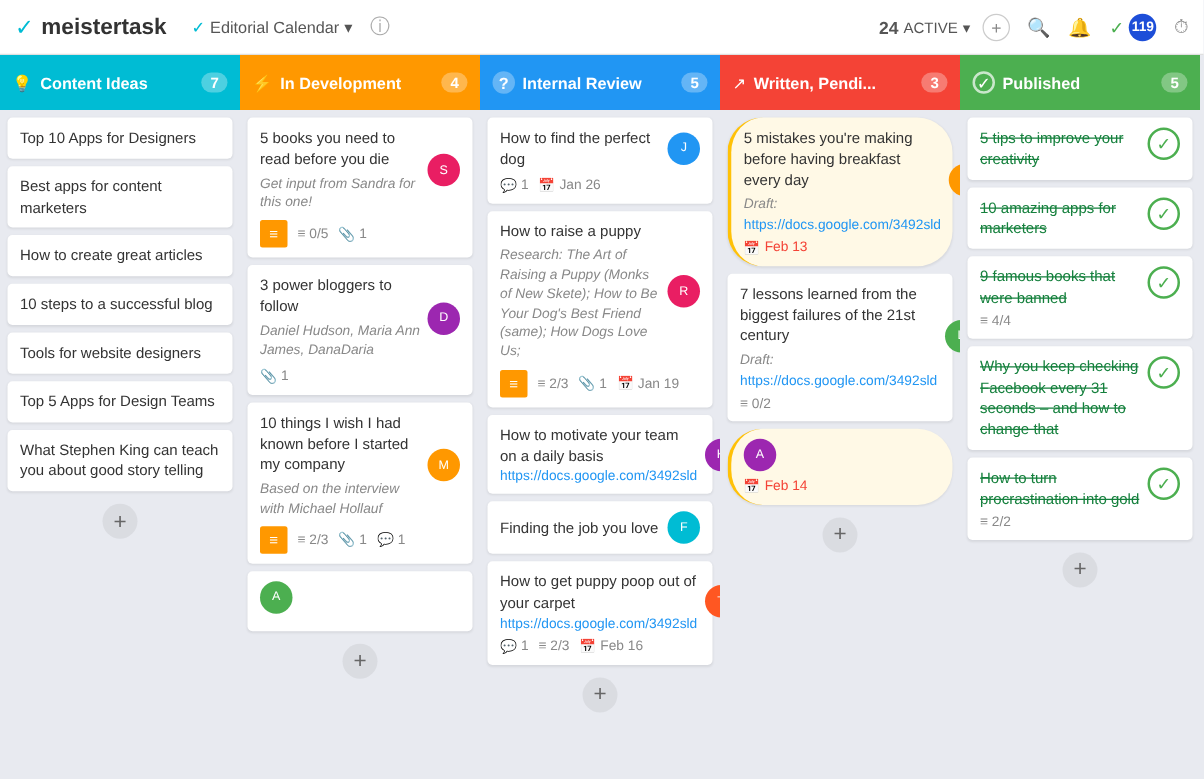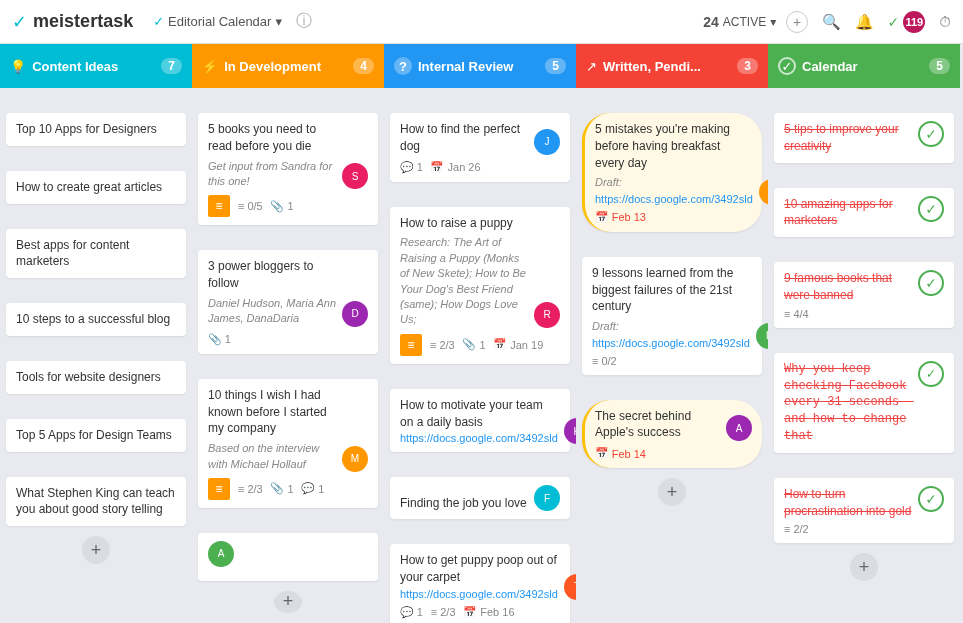--- a/index.html
+++ b/index.html
@@ -19,56 +19,56 @@
     .logo-check { color: #00bcd4; font-size: 18px; }
     .logo-text { font-size: 18px; font-weight: 600; color: #333; }
     .nav-project { display: flex; align-items: center; gap: 4px; font-size: 13px; color: #555; }
     .nav-project .check { color: #00bcd4; }
     .nav-info { margin-left: 4px; color: #aaa; }
     .nav-spacer { flex: 1; }
     .nav-active { display: flex; align-items: center; gap: 4px; font-size: 12px; color: #555; }
     .nav-active .count { font-weight: 700; font-size: 14px; }
     .nav-icons { display: flex; align-items: center; gap: 14px; color: #888; font-size: 16px; }
     .nav-badge { display: flex; align-items: center; gap: 4px; }
-    .badge-count { background: #be185d; color: #fff; border-radius: 50%; width: 22px; height: 22px; display: flex; align-items: center; justify-content: center; font-size: 11px; font-weight: 600; }
+    .badge-count { background: #1d4ed8; color: #fff; border-radius: 50%; width: 22px; height: 22px; display: flex; align-items: center; justify-content: center; font-size: 11px; font-weight: 600; }
 
     
     .board { display: flex; height: calc(623px - 44px); overflow-x: auto; padding: 0; }
 
     
     .column { min-width: 192px; width: 192px; display: flex; flex-direction: column; flex-shrink: 0; }
     .column-header { height: 44px; display: flex; align-items: center; padding: 0 10px; gap: 6px; }
     .column-header .col-icon { font-size: 14px; color: #fff; }
     .column-header .col-title { font-size: 13px; font-weight: 600; color: #fff; flex: 1; }
     .column-header .col-count { font-size: 12px; font-weight: 700; color: #fff; background: rgba(255,255,255,0.3); border-radius: 10px; padding: 1px 7px; }
 
     .col-content-ideas .column-header { background: #00bcd4; }
     .col-in-development .column-header { background: #ff9800; }
     .col-internal-review .column-header { background: #2196f3; }
     .col-written-pending .column-header { background: #f44336; }
     .col-published .column-header { background: #4caf50; }
 
     .column-body { background: #e8eaf0; flex: 1; overflow-y: auto; padding: 6px; display: flex; flex-direction: column; gap: 6px; }
 
     
-    .card { background: #fff; border-radius: 4px; padding: 8px 10px; box-shadow: 0 1px 2px rgba(0,0,0,0.08); cursor: pointer; margin-top: 19px; }
+    .card { background: #fff; border-radius: 4px; padding: 8px 10px; box-shadow: 0 1px 2px rgba(0,0,0,0.08); cursor: pointer; }
     .card-title { font-size: 12px; color: #333; line-height: 1.4; font-weight: 500; }
     .card-subtitle { font-size: 11px; color: #888; margin-top: 4px; line-height: 1.4; font-style: italic; }
     .card-link { font-size: 11px; color: #2196f3; margin-top: 2px; }
     .card-meta { display: flex; align-items: center; gap: 8px; margin-top: 6px; }
     .card-meta-item { display: flex; align-items: center; gap: 3px; font-size: 11px; color: #888; }
     .card-avatar { width: 26px; height: 26px; border-radius: 50%; background: #ccc; overflow: hidden; display: flex; align-items: center; justify-content: center; font-size: 10px; color: #fff; flex-shrink: 0; }
     .card-doc-icon { width: 22px; height: 22px; background: #ff9800; border-radius: 2px; display: flex; align-items: center; justify-content: center; font-size: 12px; color: #fff; }
-    .card-with-avatar { display: flex; align-items: flex-end; justify-content: space-between; gap: 6px; }
+    .card-with-avatar { display: flex; align-items: center; justify-content: space-between; gap: 6px; }
     .card-body-text { flex: 1; }
     .card-date { font-size: 11px; color: #888; display: flex; align-items: center; gap: 3px; }
     .card-date.red { color: #f44336; }
 
     
-    .card-strikethrough .card-title { text-decoration: line-through; color: #ef4444; }
+    .card-strikethrough .card-title { text-decoration: line-through; color: #15803d; }
     .card-check { width: 26px; height: 26px; border: 2px solid #4caf50; border-radius: 50%; display: flex; align-items: center; justify-content: center; color: #4caf50; font-size: 14px; flex-shrink: 0; }
 
     
     .card-yellow { background: #fff9e6; border-left: 3px solid #ffc107; border-radius: 28px; }
 
     
     .add-btn { display: flex; align-items: center; justify-content: center; background: rgba(0,0,0,0.06); border: none; border-radius: 50%; width: 28px; height: 28px; cursor: pointer; margin: 4px auto; color: #666; font-size: 18px; }
 
     
     .column-body::-webkit-scrollbar { width: 4px; }
@@ -114,24 +114,24 @@
       <div class="column-header">
     <span class="col-icon"><span style="font-size:13px;">💡</span></span>
     <span class="col-title">Content Ideas</span>
     <span class="col-count">7</span>
   </div>
       <div class="column-body">
         <div class="card">
           <div class="card-title">Top 10 Apps for Designers</div>
         </div>
         <div class="card">
+          <div class="card-title">Best apps for content marketers</div>
+        </div>
+        <div class="card">
           <div class="card-title">How to create great articles</div>
-        </div>
-        <div class="card">
-          <div class="card-title">Best apps for content marketers</div>
         </div>
         <div class="card">
           <div class="card-title">10 steps to a successful blog</div>
         </div>
         <div class="card">
           <div class="card-title">Tools for website designers</div>
         </div>
         <div class="card">
           <div class="card-title">Top 5 Apps for Design Teams</div>
         </div>
@@ -301,51 +301,47 @@
         <div class="card-avatar" style="background:#ff9800">M</div>
       </div>
       <div class="card-meta">
 
         <span class="card-date red"><span>📅</span>Feb 13</span>
       </div>
         </div>
         <div class="card">
           <div class="card-with-avatar">
         <div class="card-body-text">
-          <div class="card-title">9 lessons learned from the biggest failures of the 21st century</div>
+          <div class="card-title">7 lessons learned from the biggest failures of the 21st century</div>
           <div class="card-subtitle">Draft:</div>
           <div class="card-link">https://docs.google.com/3492sld</div>
         </div>
         <div class="card-avatar" style="background:#4caf50">L</div>
       </div>
       <div class="card-meta">
         <span class="card-meta-item"><span>≡</span> 0/2</span>
 
       </div>
         </div>
         <div class="card card-yellow">
           <div class="card-with-avatar">
-        <div class="card-body-text">
-          <div class="card-title">The secret behind Apple's success</div>
-
-        </div>
         <div class="card-avatar" style="background:#9c27b0">A</div>
       </div>
       <div class="card-meta">
 
         <span class="card-date red"><span>📅</span>Feb 14</span>
       </div>
         </div>
         <button class="add-btn">+</button>
       </div>
     </div>
     <div class="column col-published">
       <div class="column-header">
     <span class="col-icon"><span style="font-size:13px;color:#fff;border:2px solid rgba(255,255,255,0.7);border-radius:50%;width:18px;height:18px;display:inline-flex;align-items:center;justify-content:center;">✓</span></span>
-    <span class="col-title">Calendar</span>
+    <span class="col-title">Published</span>
     <span class="col-count">5</span>
   </div>
       <div class="column-body">
         <div class="card card-strikethrough">
           <div style="display:flex;align-items:flex-start;justify-content:space-between;gap:6px;">
         <div style="flex:1;">
           <div class="card-title">5 tips to improve your creativity</div>
 
         </div>
         <div class="card-check">✓</div>
@@ -365,21 +361,21 @@
         <div style="flex:1;">
           <div class="card-title">9 famous books that were banned</div>
           <div class="card-meta" style="margin-top:4px;">
                 <span class="card-meta-item"><span>≡</span> 4/4</span>
               </div>
         </div>
         <div class="card-check">✓</div>
       </div>
         </div>
         <div class="card card-strikethrough">
-          <div style="display:flex;align-items:flex-start;justify-content:center;gap:2px;font-family:Liberation Mono, monospace;">
+          <div style="display:flex;align-items:flex-start;justify-content:center;gap:2px;">
         <div style="flex:1;">
           <div class="card-title">Why you keep checking Facebook every 31 seconds – and how to change that</div>
 
         </div>
         <div class="card-check">✓</div>
       </div>
         </div>
         <div class="card card-strikethrough">
           <div style="display:flex;align-items:flex-start;justify-content:space-between;gap:6px;">
         <div style="flex:1;">

